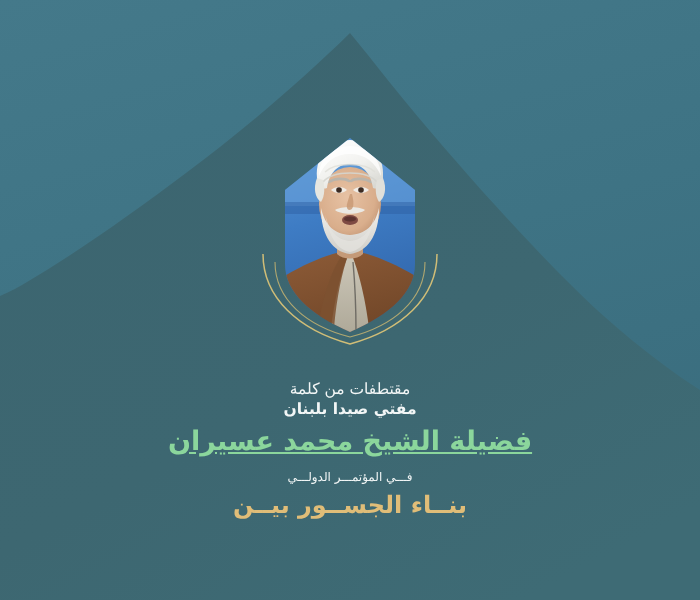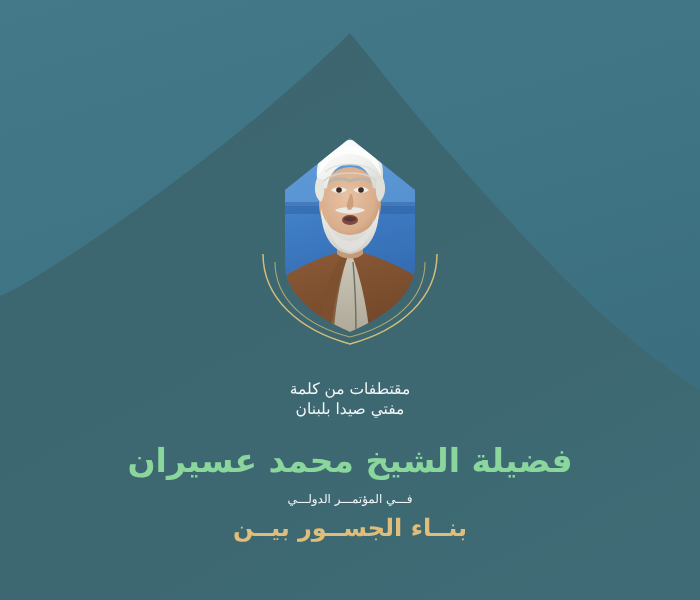--- a/index.html
+++ b/index.html
@@ -68,28 +68,29 @@
     text-rendering: geometricPrecision;
   }
 
   .subtitle {
     font-size: 15.5px;
     font-weight: 400;
     color: #f2f6f6;
     letter-spacing: 0.1px;
   }
   .subtitle-1 { margin-bottom: 1px; }
-  .subtitle-2 { margin-bottom: 0; }
+  .subtitle-2 { margin-bottom: 0; font-weight: bold; }
 
   .speaker-name {
-    font-size: 33px;
+    font-size: 27px;
     font-weight: 700;
     color: #8bd69c;
-    margin-top: 22px;
+    margin-top: 7px;
     letter-spacing: 0.2px;
+    text-decoration: underline;
   }
 
   .conference-pre {
     font-size: 12px;
     font-weight: 400;
     color: #f2f6f6;
     margin-top: 11px;
     letter-spacing: 0.3px;
   }
 

